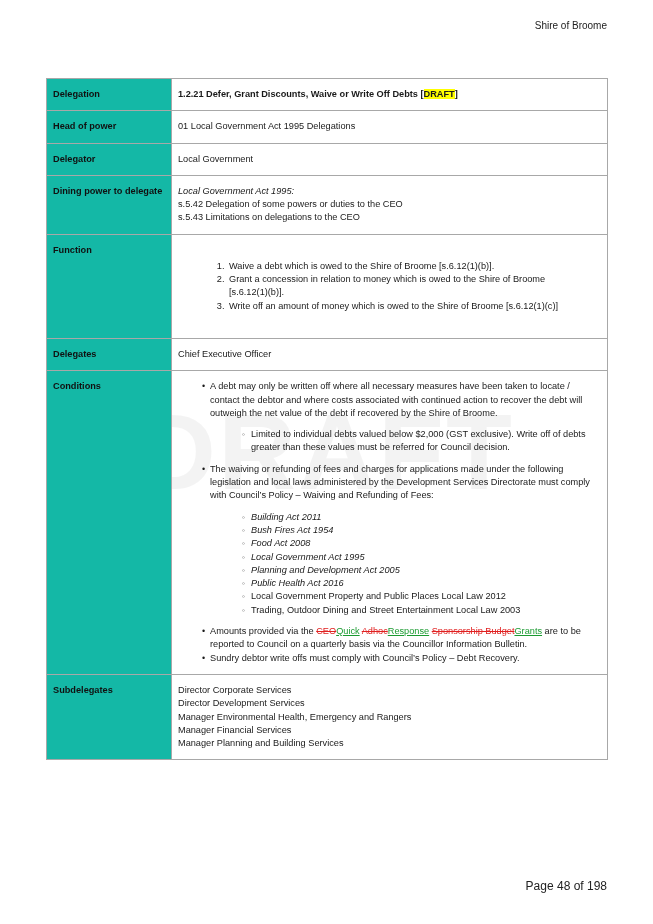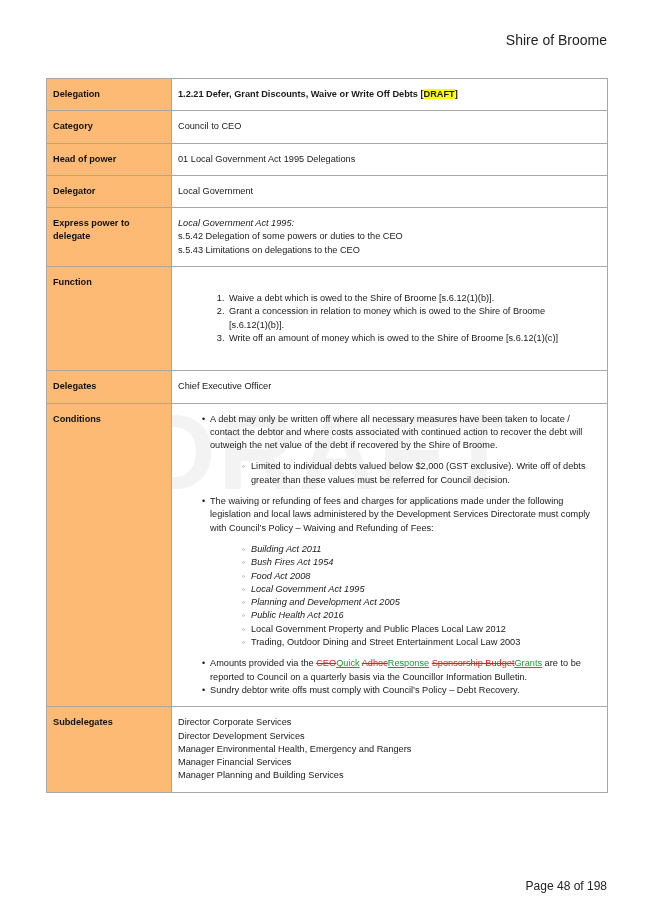--- a/index.html
+++ b/index.html
@@ -2,39 +2,39 @@
 <html><head>
 <meta charset="utf-8">
 <style>
   html, body { margin: 0; padding: 0; background: #ffffff; }
   body {
     width: 653px; height: 924px; position: relative; overflow: hidden;
     font-family: "Liberation Sans", "DejaVu Sans", sans-serif;
     color: #1a1a1a;
   }
   .page-header {
-    position: absolute; top: 32px; right: 46px;
-    font-size: 14px; color: #222;
+    position: absolute; top: 20px; right: 46px;
+    font-size: 10px; color: #222;
   }
   .page-footer {
     position: absolute; top: 879px; right: 46px;
     font-size: 12px; color: #222;
   }
   table.deleg {
     position: absolute; left: 46px; top: 78px;
     width: 562px; border-collapse: collapse; table-layout: fixed;
     font-size: 9.2px; line-height: 13.3px;
   }
   table.deleg td {
     border: 1px solid #a8a8a8;
     vertical-align: top;
     padding: 9px 6px 9px 6px;
   }
   table.deleg td.label {
-    width: 112px; background: #fdba74; font-weight: bold; color: #111;
+    width: 112px; background: #14b8a6; font-weight: bold; color: #111;
   }
   table.deleg td.value { background: transparent; }
   table.deleg tr { position: relative; }
   .title-text { font-weight: bold; }
   .hl { background: #ffff00; }
   .it { font-style: italic; }
   ol.func { margin: 16px; padding-left: 33px; }
   ol.func li { padding-left: 2px; }
   ul.cond { margin: 0; padding-left: 32px; list-style: none; }
   ul.cond > li { position: relative; }
@@ -64,34 +64,30 @@
 <div class="watermark">DRAFT</div>
 
 <table class="deleg">
   <tbody>
       <tr style="height:29px">
     <td class="label">Delegation</td>
     <td class="value">
       <span class="title-text">1.2.21 Defer, Grant Discounts, Waive or Write Off Debts [</span><span class="title-text hl">DRAFT</span><span class="title-text">]</span>
     </td>
   </tr>
-  <tr style="height:30px">
-    <td class="label">Category</td>
-    <td class="value">Council to CEO</td>
-  </tr>
   <tr style="height:29px">
     <td class="label">Head of power</td>
     <td class="value">01 Local Government Act 1995 Delegations</td>
   </tr>
   <tr style="height:30px">
     <td class="label">Delegator</td>
     <td class="value">Local Government</td>
   </tr>
   <tr style="height:56px">
-    <td class="label">Express power to delegate</td>
+    <td class="label">Dining power to delegate</td>
     <td class="value">
       <div class="it">Local Government Act 1995:</div>
       <div>s.5.42 Delegation of some powers or duties to the CEO</div>
       <div>s.5.43 Limitations on delegations to the CEO</div>
     </td>
   </tr>
   <tr class="row-function" style="height:69px">
     <td class="label">Function</td>
     <td class="value">
       <ol class="func">

